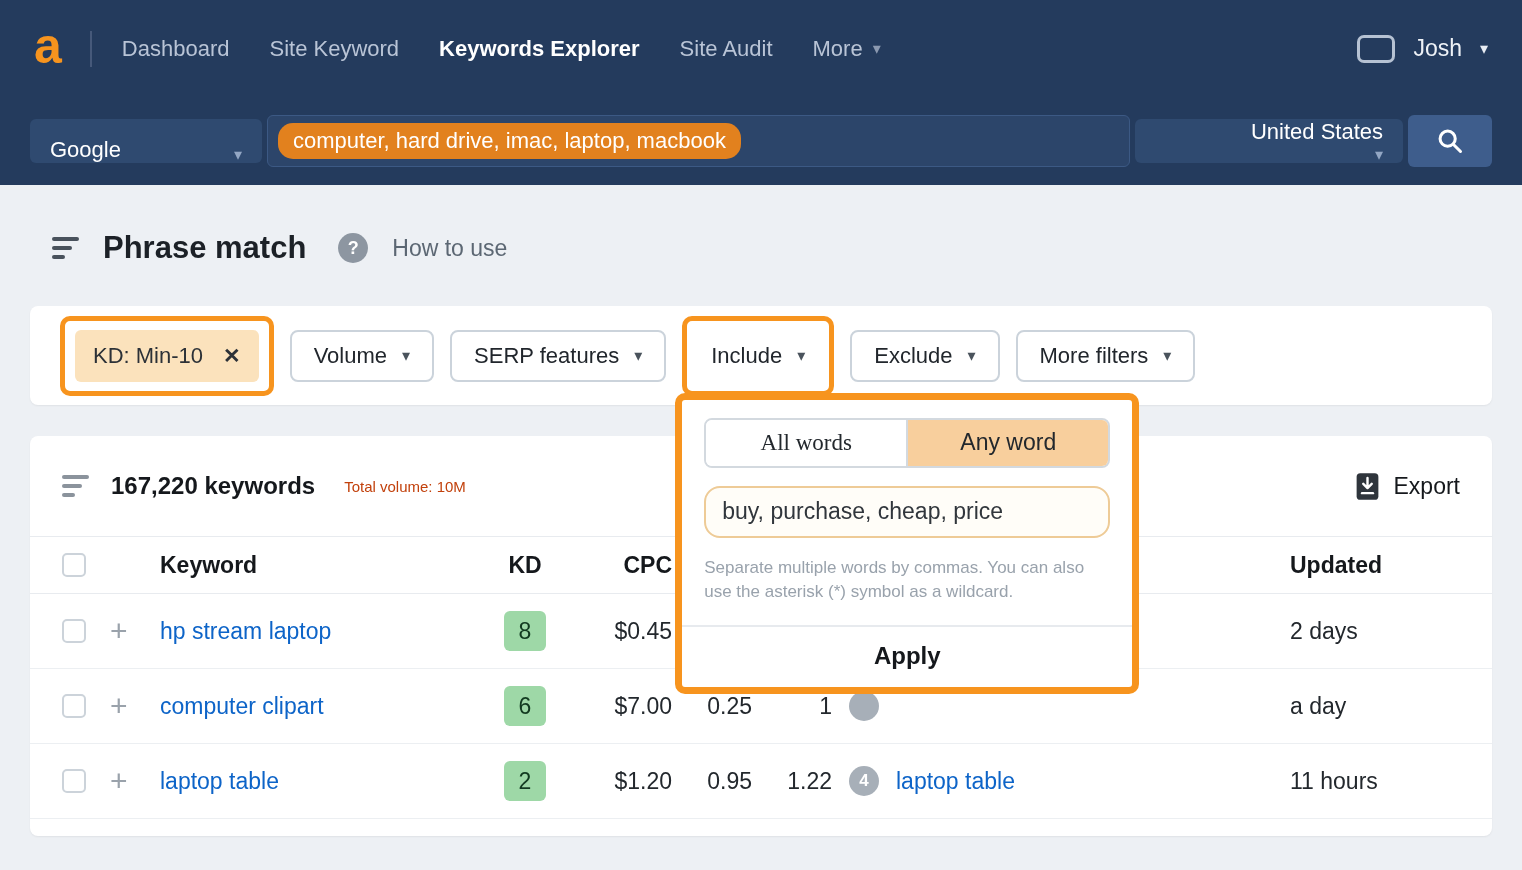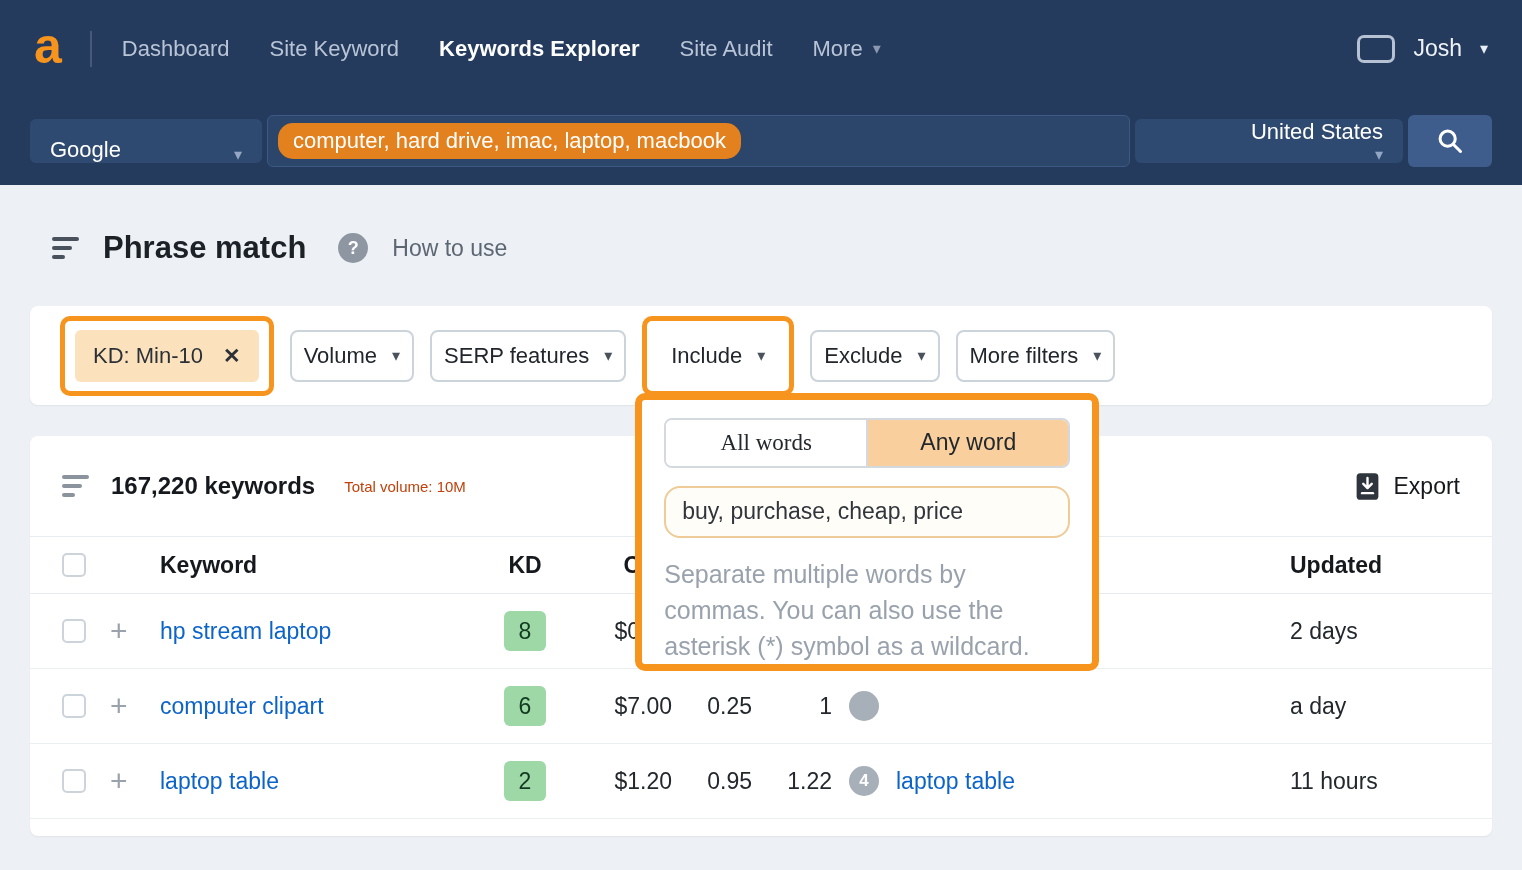--- a/index.html
+++ b/index.html
@@ -72,21 +72,21 @@
   }
   .annotate { border:5px solid #f7941e; border-radius:10px; padding:9px 10px; flex:0 0 auto; }
   .kd-chip {
     background:#fbe2bc; border-radius:6px; height:52px;
     display:flex; align-items:center; gap:20px; padding:0 18px;
     font-size:22px; color:#2c3137;
   }
   .chip-close { font-size:21px; font-weight:bold; cursor:pointer; }
   .filter-btn {
     height:52px; background:#fff; border:2px solid #cbd3db; border-radius:8px;
-    display:flex; align-items:center; gap:15px; padding:0 12px;
+    display:flex; align-items:center; gap:15px; padding:0 22px;
     font-size:22px; color:#21262c; cursor:pointer; flex:0 0 auto;
   }
   .include-annotate { position:relative; }
 
   
   .popover {
     position:absolute; top:72px; left:-12px; width:464px;
     background:#fff; border:7px solid #f7941e; border-radius:10px;
     padding:18px 22px 0; z-index:20;
   }
@@ -95,21 +95,21 @@
     flex:1; display:flex; align-items:center; justify-content:center;
     font-size:23px; color:#23282d; background:#fff; cursor:pointer;
   }
   .toggle-opt:first-child { border-right:2px solid #d3d9df;font-family:Liberation Serif, serif; }
   .toggle-opt.active { background:#f8cf9d; }
   .include-input {
     margin-top:18px; width:100%; height:52px; border:2px solid #eecb97; border-radius:16px;
     background:#fffdf8; font-size:23px; color:#31363c; padding:0 16px;
     font-family:"Liberation Sans", sans-serif; outline:none; display:block;
   }
-  .popover-help { margin-top:18px; font-size:25px; line-height:1.45; color:#99a2ac; }
+  .popover-help { margin-top:18px; font-size:17px; line-height:1.45; color:#99a2ac; }
   .popover-footer { margin:20px -22px 0; border-top:2px solid #e7eaee; }
   .apply-btn {
     width:100%; padding:15px 0 17px; text-align:center; font-size:24px; font-weight:bold;
     color:#15181c; background:none; border:none; cursor:pointer;
     font-family:"Liberation Sans", sans-serif;
   }
 
   
   .results-card {
     position:absolute; top:436px; left:30px; width:1462px; height:400px;
@@ -232,20 +232,23 @@
       <div class="toggle">
         <div class="toggle-opt">
             <span>All words</span>
           </div>
         <div class="toggle-opt active">
             <span>Any word</span>
           </div>
       </div>
       <input class="include-input" value="buy, purchase, cheap, price" style="">
       <div class="popover-help">Separate multiple words by commas. You can also use the asterisk (*) symbol as a wildcard.</div>
+      <div class="popover-footer">
+        <button class="apply-btn">Apply</button>
+      </div>
     </div>
   </div>
 
   <div class="filter-btn">
     <span>Exclude</span>
     <span class="caret dark">▾</span>
   </div>
   <div class="filter-btn">
     <span>More filters</span>
     <span class="caret dark">▾</span>

